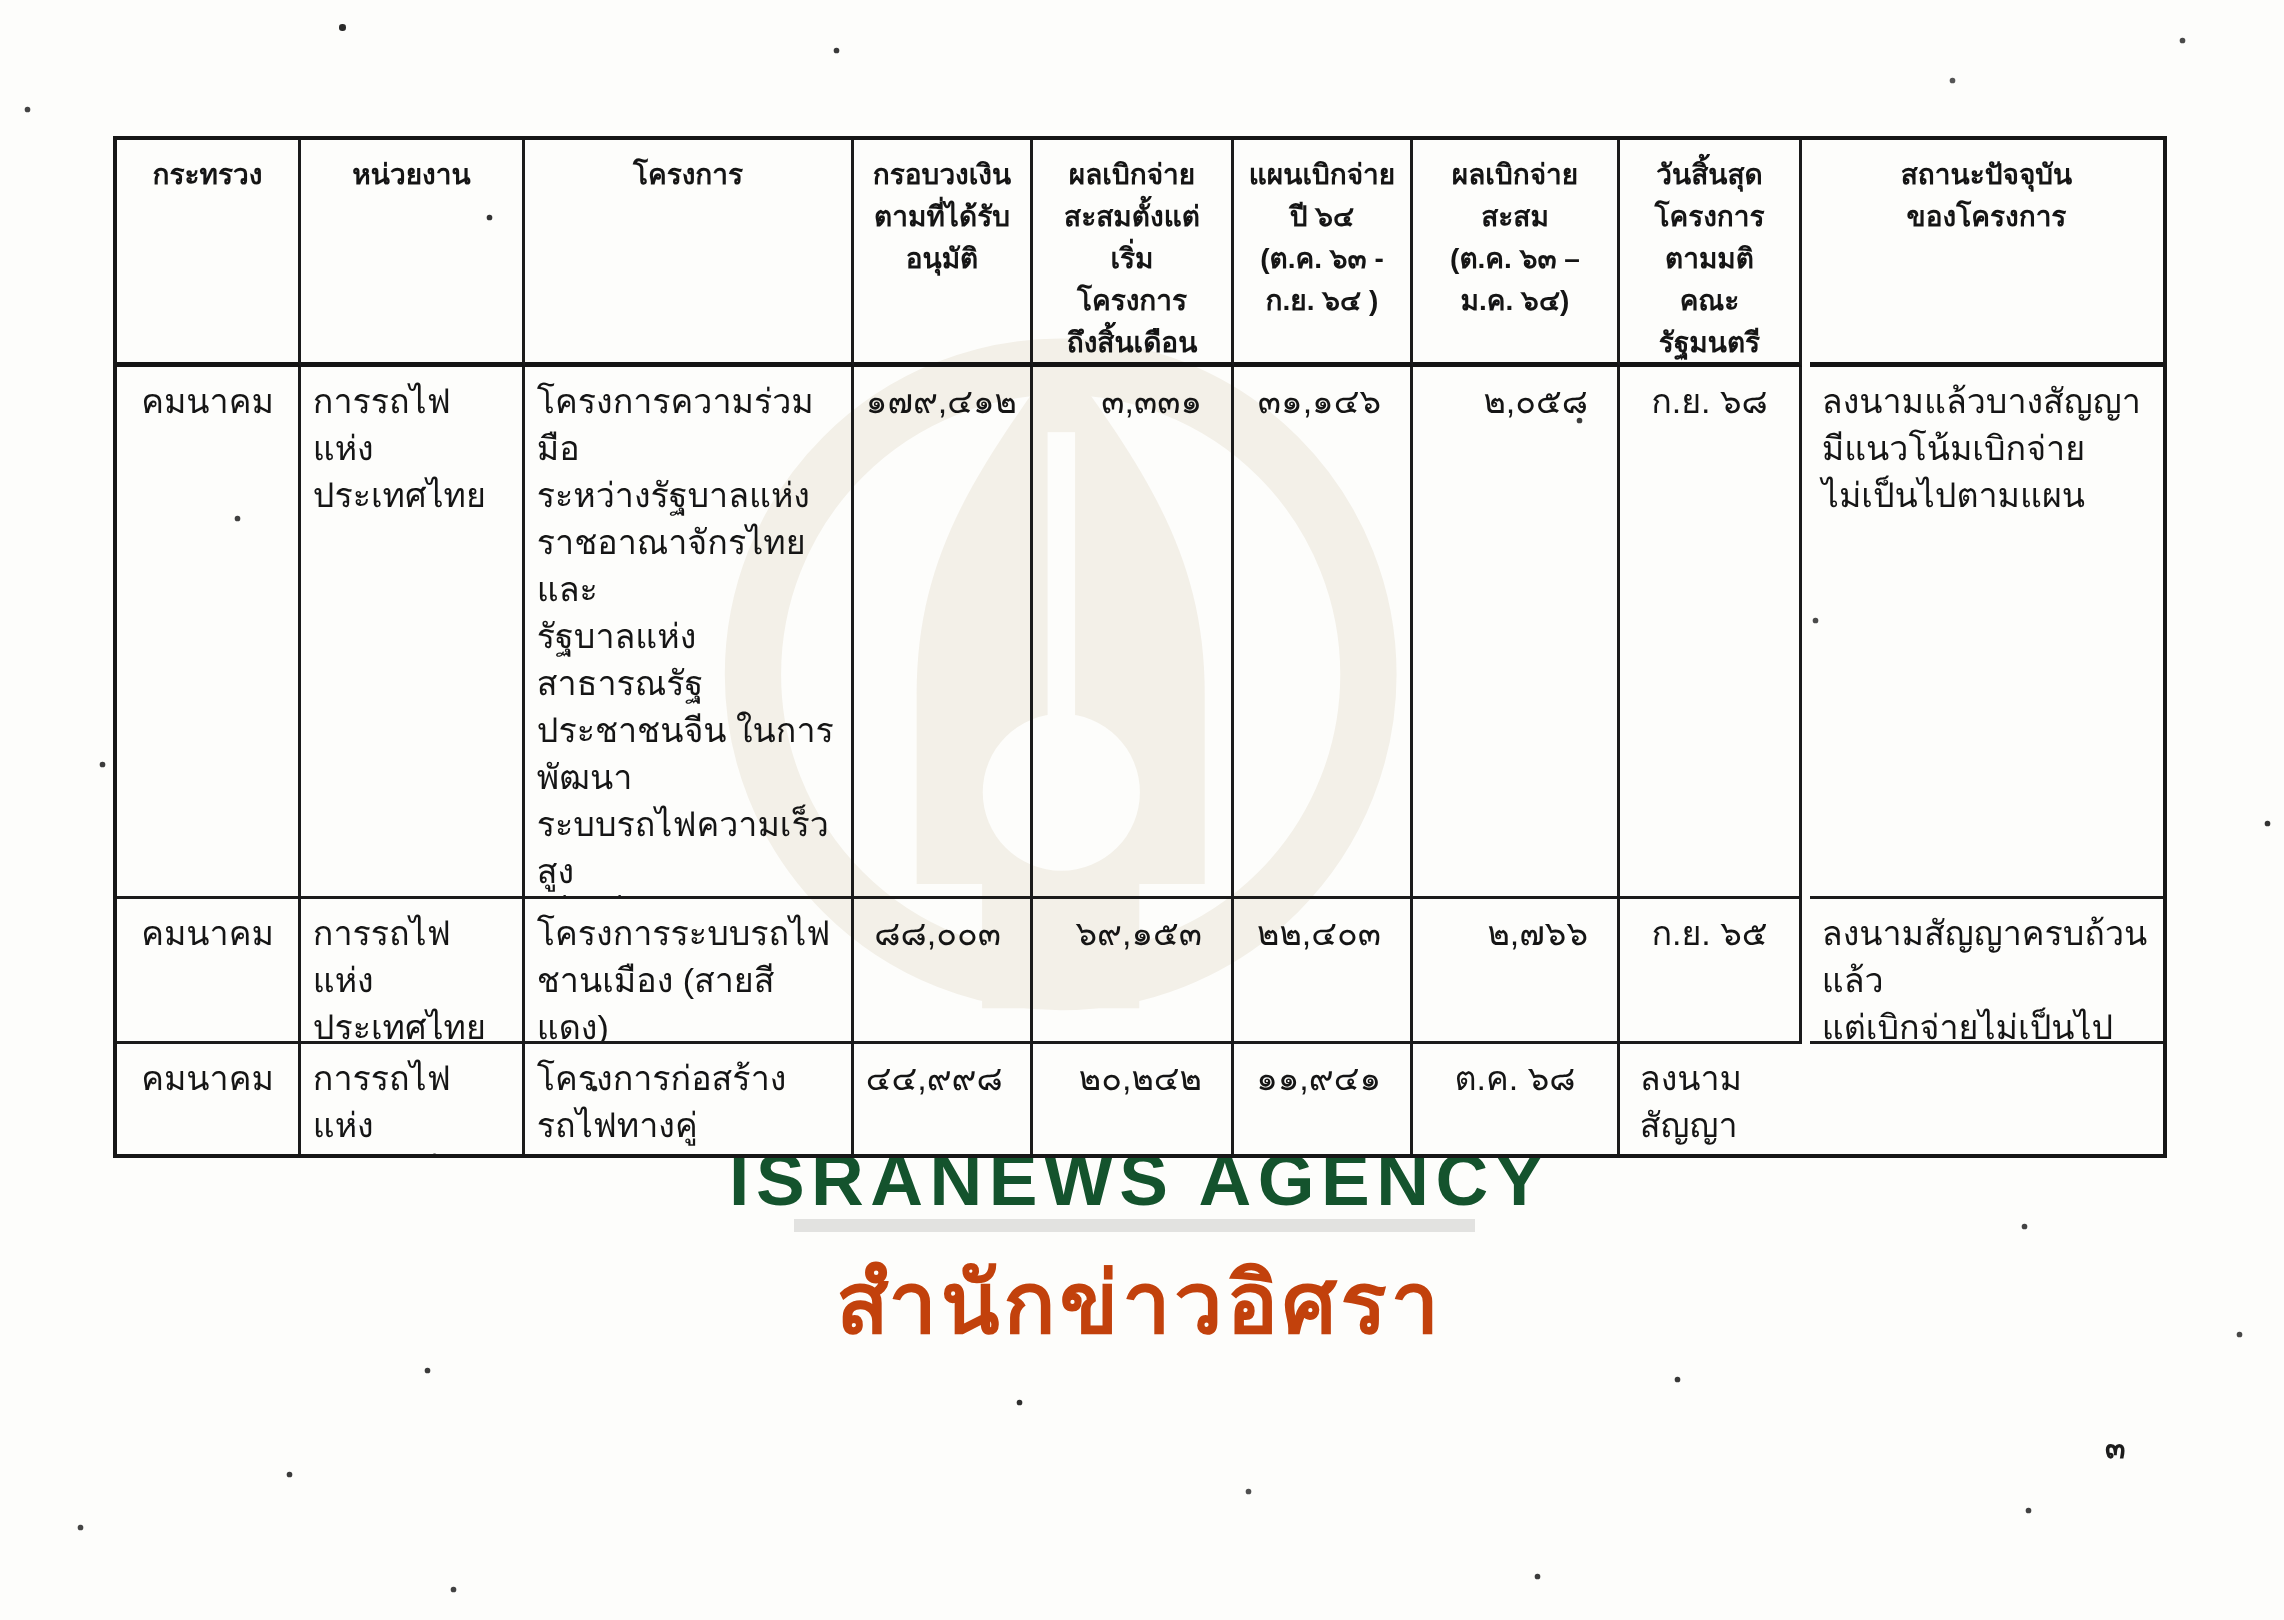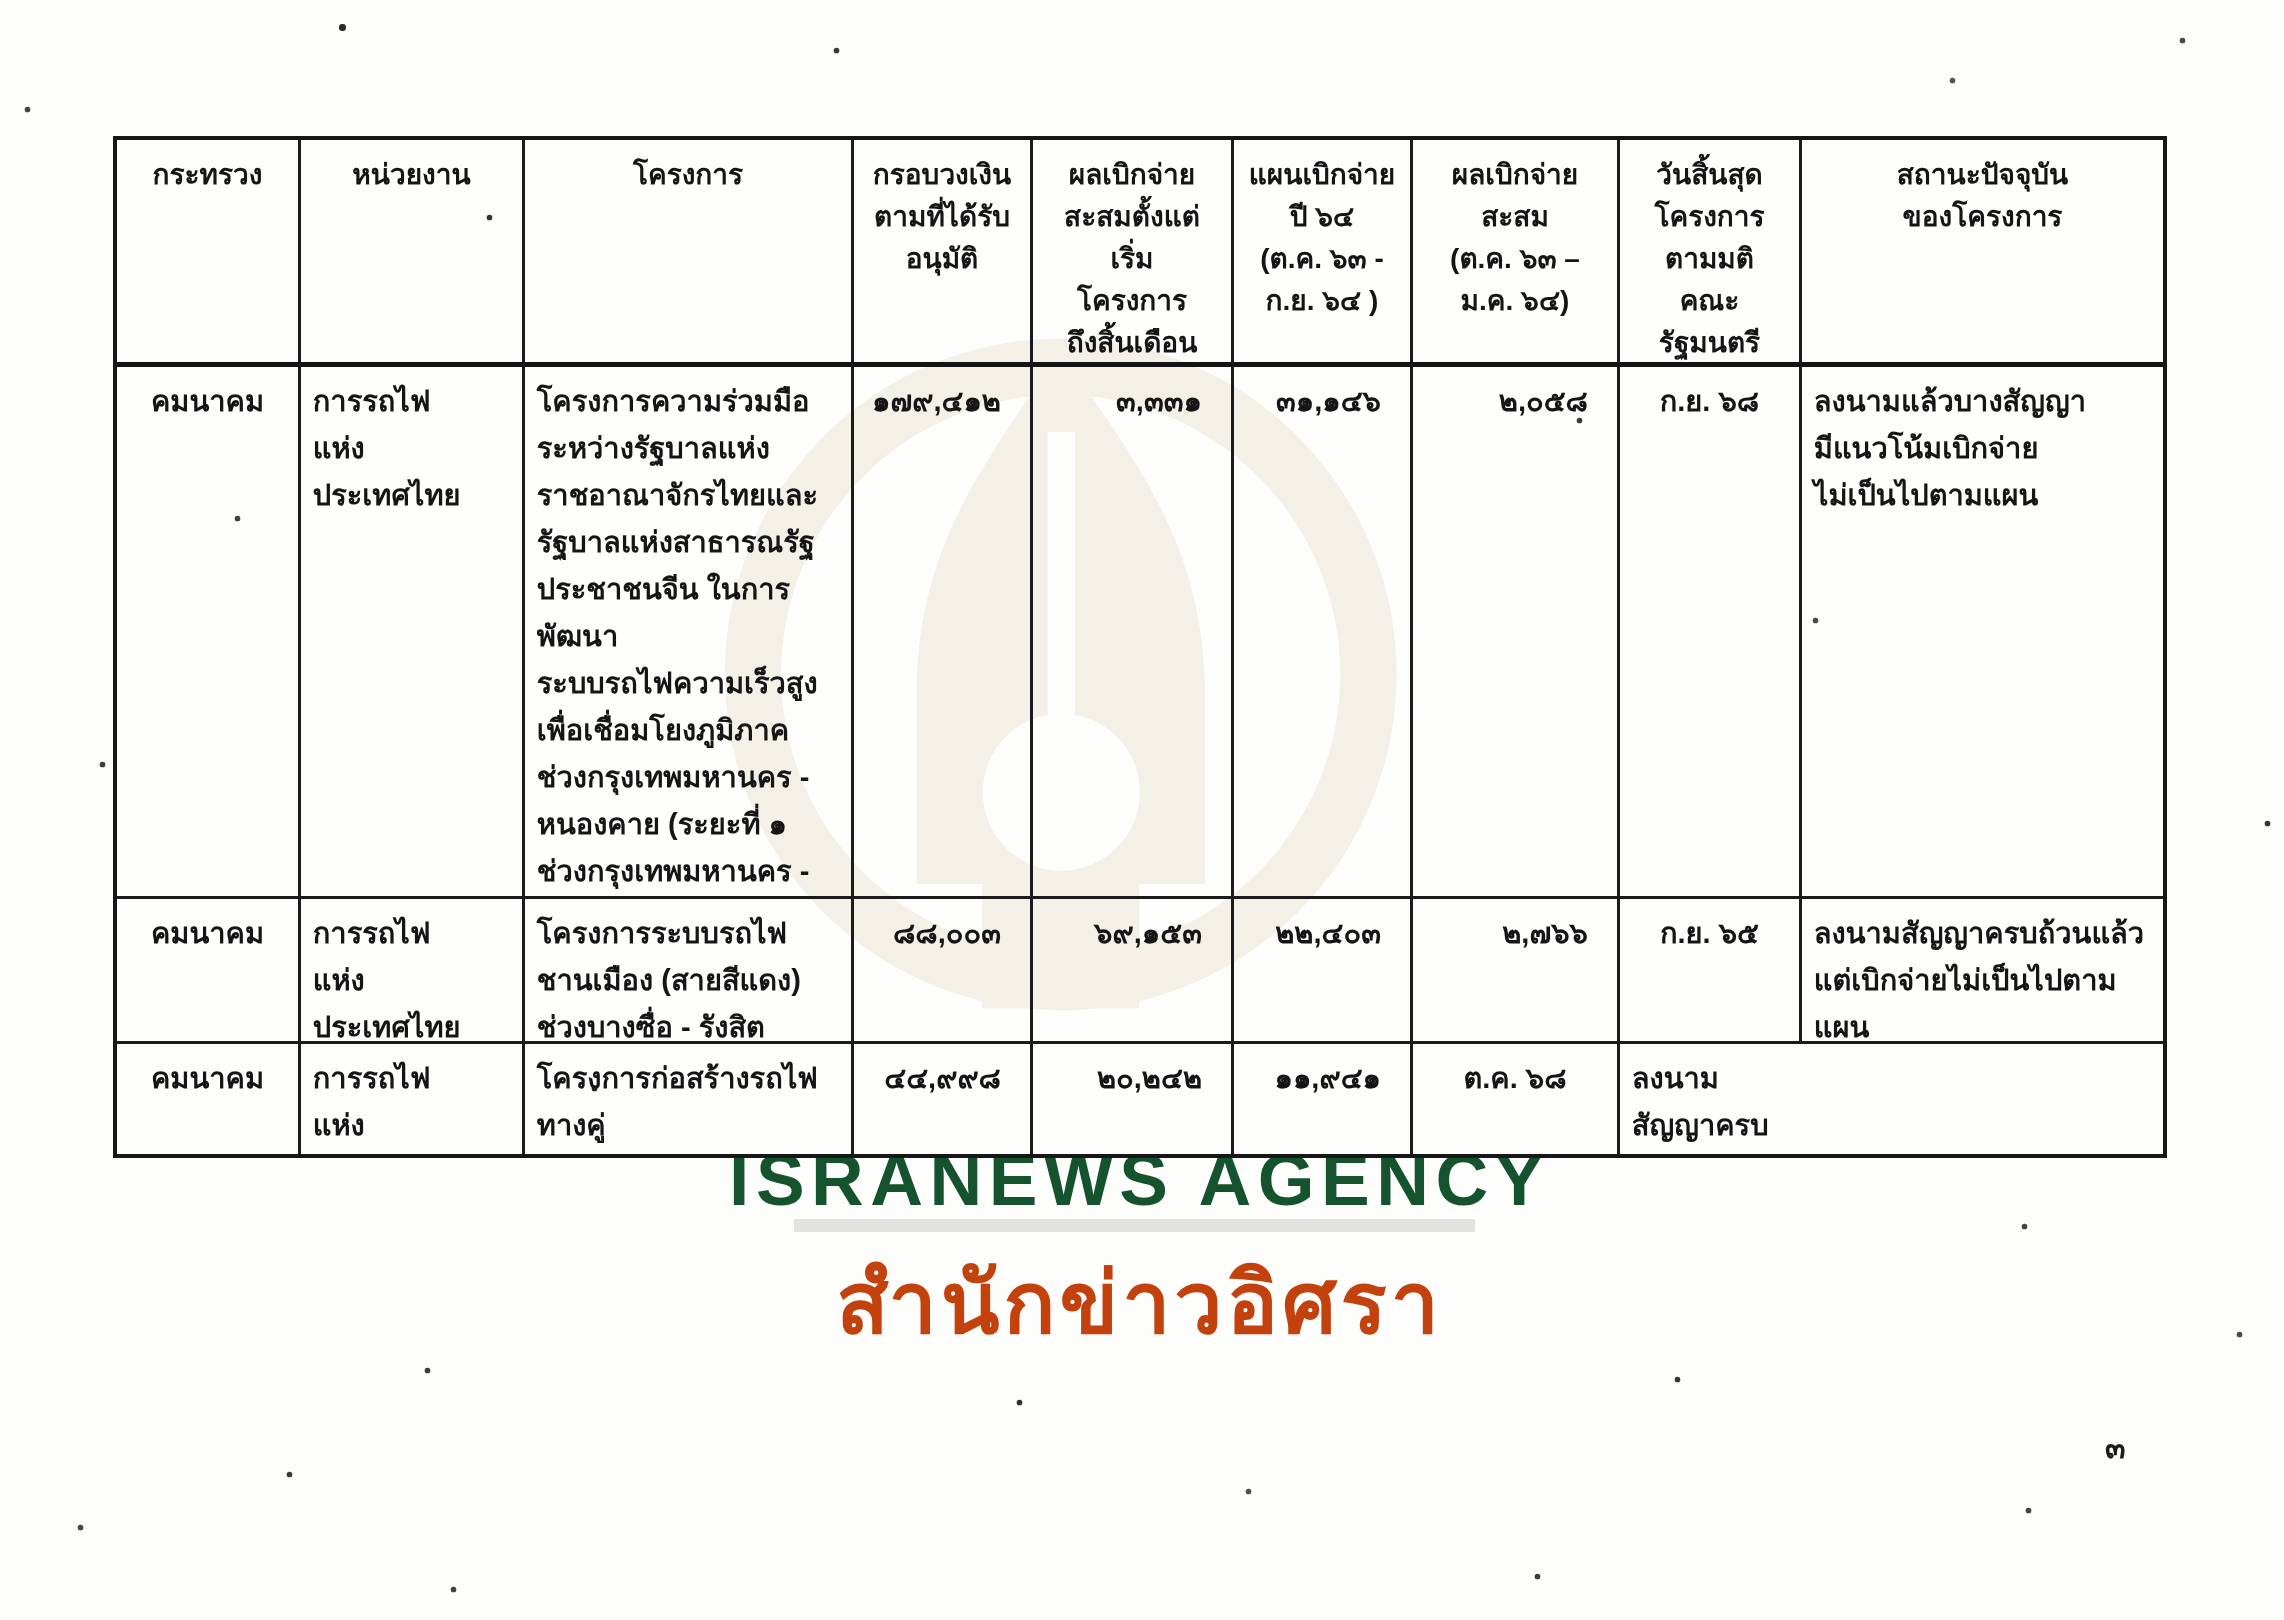--- a/index.html
+++ b/index.html
@@ -35,26 +35,26 @@
     grid-template-rows:227px 532px 145px 110px;
     border:4.6px solid #171717;
     background:transparent;
   }
   .cell{
     border-right:3.3px solid #1b1b1b;
     border-bottom:3.3px solid #1b1b1b;
     box-sizing:border-box;
     white-space:pre-line;
     padding:10.5px 11.8px;
-    font-size:29px;
+    font-size:34px;
     line-height:47px;
-    font-weight:700;
+    font-weight:400;
     overflow:hidden;
   }
-  .cell.last{ border-right:none; }
+  .cell.last{ border-right:none;margin-left:8px; }
   .row-last{ border-bottom:none; }
   .hdr{
     font-weight:700;
     font-size:28px;
     line-height:42px;
     text-align:center;
     padding-top:14.4px;
     border-bottom:5.9px solid #141414;
   }
   .num{ text-align:right; padding-right:29px; }

